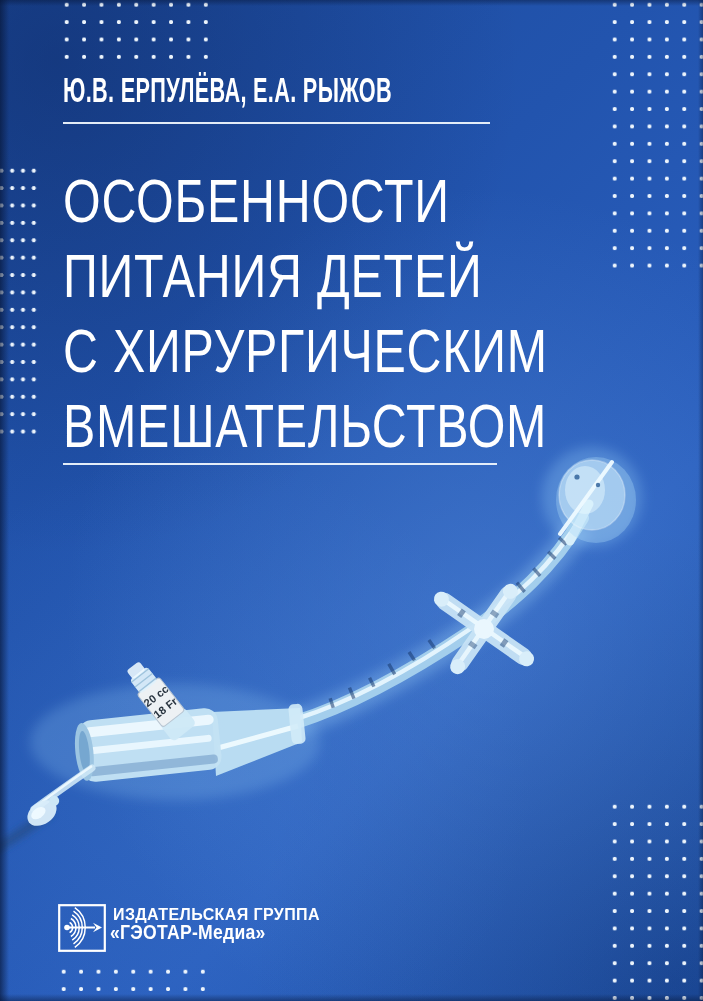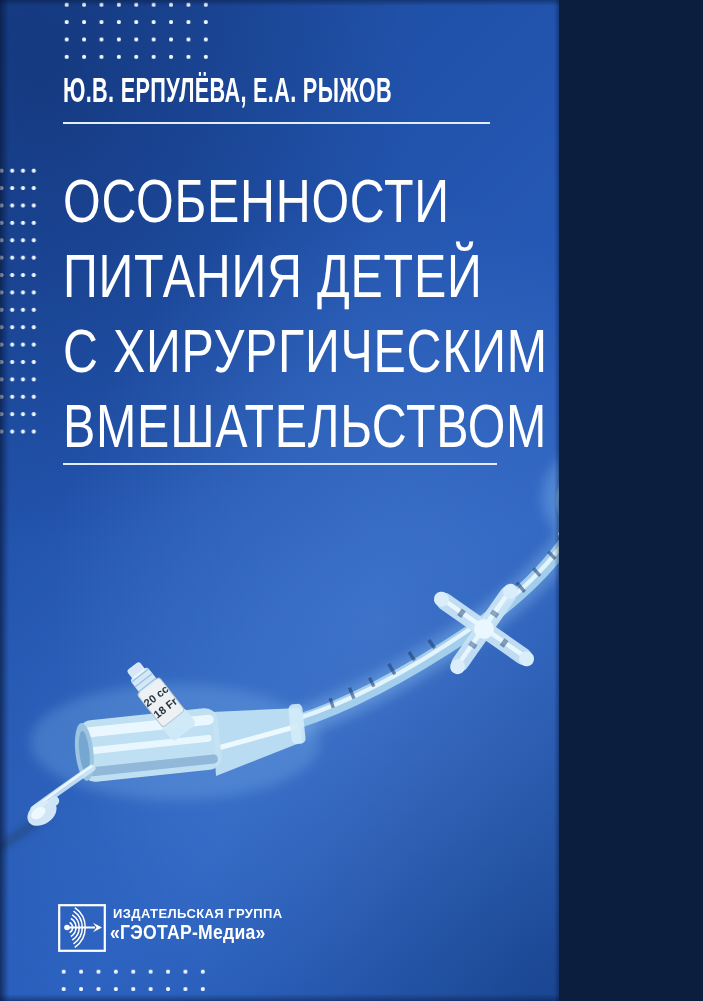--- a/index.html
+++ b/index.html
@@ -1,17 +1,17 @@
 <!DOCTYPE html>
 <html><head>
 <meta charset="utf-8">
 <style>
   html,body{margin:0;padding:0;background:#0c1e3e;}
   .cover{
-    position:relative;width:559px;height:1001px;overflow:hidden;
+    position:relative;width:703px;height:1001px;overflow:hidden;
     font-family:"Liberation Sans",sans-serif;
     background:
       radial-gradient(95% 70% at 68% 62%, rgba(110,165,235,.30), rgba(110,165,235,0) 62%),
       radial-gradient(80% 55% at 28% 78%, rgba(90,150,225,.18), rgba(90,150,225,0) 60%),
       radial-gradient(120% 90% at 8% 6%, rgba(8,28,80,.38), rgba(8,28,80,0) 55%),
       radial-gradient(120% 90% at 96% 98%, rgba(8,28,80,.30), rgba(8,28,80,0) 50%),
       linear-gradient(135deg,#1c4a9b 0%,#2254ae 38%,#2a5fbe 68%,#2157ae 100%);
   }
   
   .edge{position:absolute;pointer-events:none;}
@@ -43,21 +43,21 @@
   .title .tl{
     white-space:nowrap;font-size:62px;font-weight:400;line-height:75px;
     letter-spacing:1px;transform:scaleX(.78);transform-origin:0 50%;
   }
 
   .photo-svg{position:absolute;left:0;top:0;pointer-events:none;}
 
   .publisher{position:absolute;left:0;top:0;color:#ffffff;}
   .pub-logo{position:absolute;left:58px;top:904px;}
   .pub-group{
-    position:absolute;left:113px;top:906px;font-size:13px;font-weight:700;
+    position:absolute;left:113px;top:906px;font-size:16px;font-weight:700;
     letter-spacing:.4px;white-space:nowrap;
   }
   .pub-name{
     position:absolute;left:110px;top:921px;font-size:20px;font-weight:700;
     letter-spacing:.3px;white-space:nowrap;transform:scaleX(.88);transform-origin:0 0;
   }
 </style>
 </head>
 <body>
 

